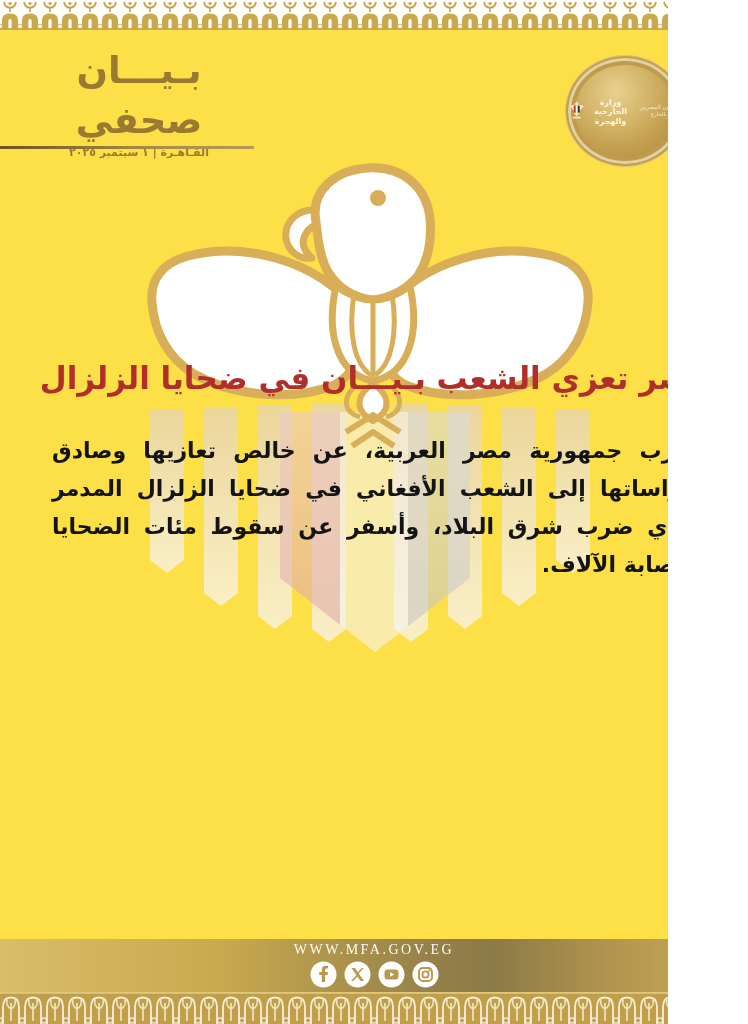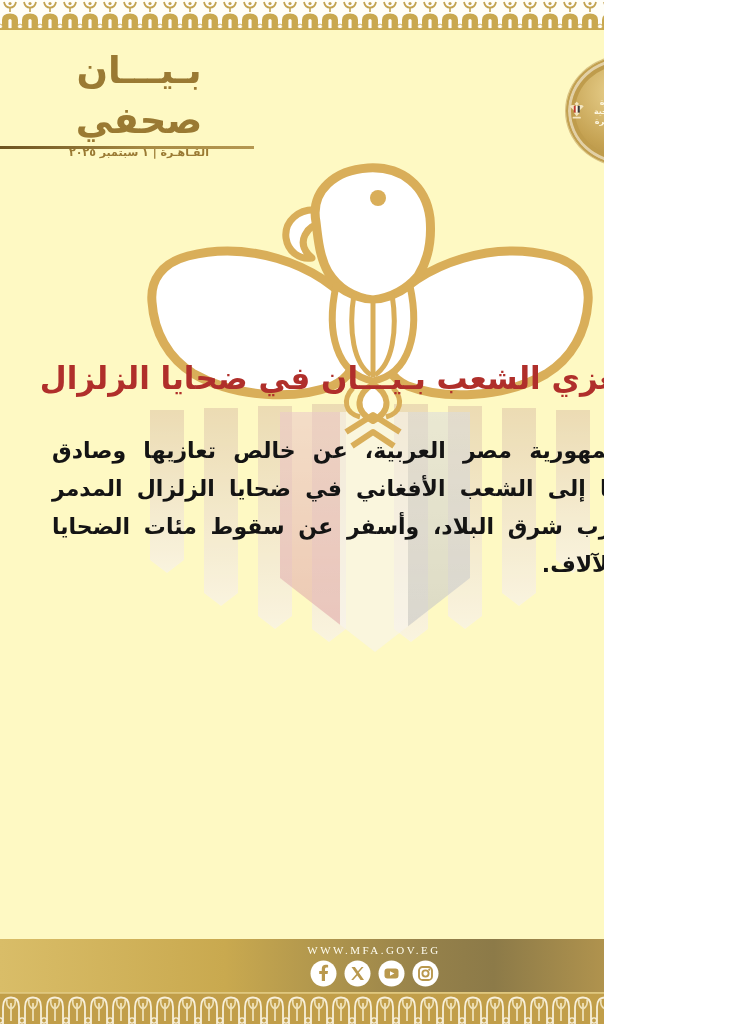--- a/index.html
+++ b/index.html
@@ -1,18 +1,18 @@
 <!DOCTYPE html>
 <html lang="ar"><head>
 <meta charset="utf-8">
 <style>
   * { margin:0; padding:0; box-sizing:border-box; }
   html,body { width:748px; }
   body { font-family:"DejaVu Sans",sans-serif; background:#ffffff; }
-  .page { position:relative; width:604px; height:1024px; background:#fef9c3; overflow:hidden; }
+  .page { position:relative; width:668px; height:1024px; background:#fde047; overflow:hidden; }
 
   
   .border-top { position:absolute; top:0; left:0; width:748px; height:30px; }
   .border-bottom { position:absolute; bottom:0; left:0; width:748px; height:32px; }
 
   
   .header-left { position:absolute; top:46px; left:14px; width:250px; text-align:center; direction:rtl; }
   .statement-type { font-size:37px; font-weight:bold; color:#9a7a33; line-height:1.35; }
   .dateline { margin-top:0; font-size:11px; font-weight:bold; color:#9a7a33; }
   .header-rule { position:absolute; top:146px; left:0; width:254px; height:3px;
@@ -35,21 +35,21 @@
                font-size:31px; font-weight:bold; color:#b02f2b; z-index:2; }
   .body-text { position:absolute; top:432px; left:52px; width:644px; z-index:2; direction:rtl;
                font-size:22px; font-weight:bold; color:#141414; line-height:38px;
                text-align:justify; text-align-last:right; }
   .body-text p + p { margin-top:27px; }
 
   
   .footer-bar { position:absolute; top:939px; left:0; width:748px; height:53px;
                 background:linear-gradient(90deg,#d9bd68 0%,#c9a94f 30%,#94804a 58%,#8c7a48 66%,#b3954e 82%,#cfae57 100%);
                 display:flex; flex-direction:column; align-items:center; justify-content:center; }
-  .footer-url { font-family:"Liberation Serif","DejaVu Serif",serif; font-size:11px; letter-spacing:2.5px;
+  .footer-url { font-family:"Liberation Serif","DejaVu Serif",serif; font-size:14px; letter-spacing:2.5px;
                 color:#fffdf0; line-height:1; }
   .social-row { display:flex; gap:7px; margin-top:4px; }
   .social-row svg { display:block; }
 </style>
 </head>
 <body>
 
 <div class="page">
 
   <svg class="border-top" xmlns="http://www.w3.org/2000/svg">

